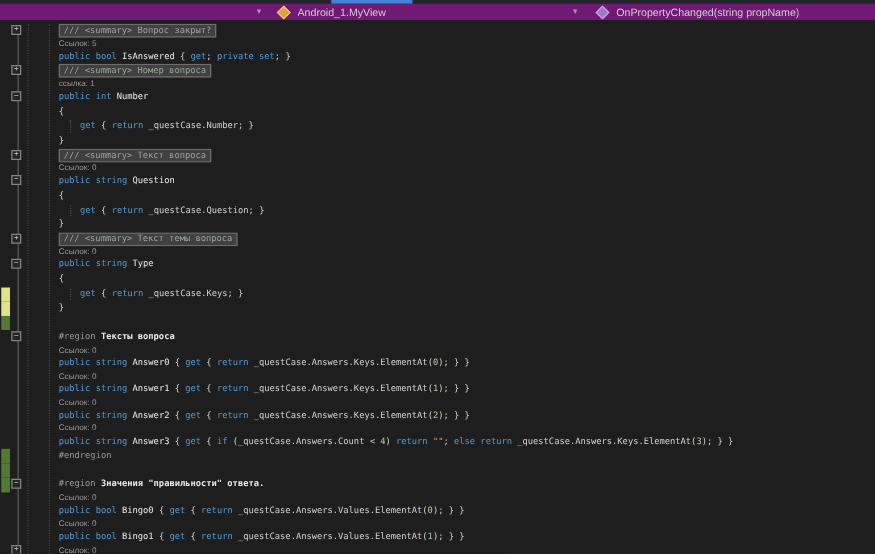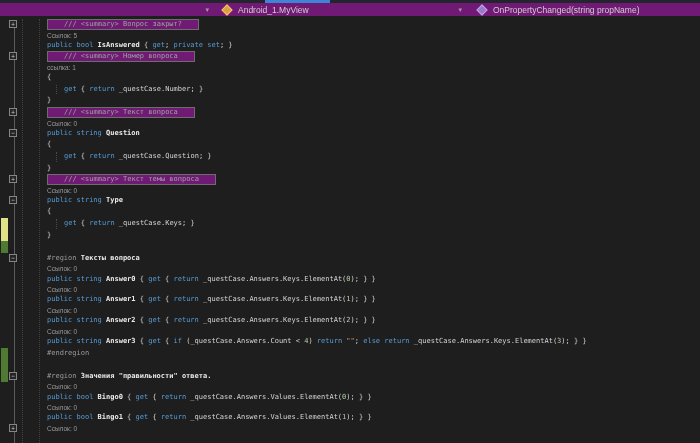--- a/index.html
+++ b/index.html
@@ -38,23 +38,23 @@
   .ocol{width:14px;flex:none;position:relative;}
   .obox{position:absolute;left:1px;top:1px;width:8px;height:8px;box-sizing:border-box;
     border:1px solid #858585;background:#252526;color:#cccccc;
     font:6px "DejaVu Sans Mono",monospace;line-height:6px;text-align:center;cursor:pointer;}
   .row.lens .obox{top:0;}
   .ccol{flex:1;white-space:pre;overflow:hidden;
     font-family:"DejaVu Sans Mono",monospace;font-size:7px;padding-left:25px;}
   .row.ind2 .ccol{padding-left:42px;}
   .bguide{position:absolute;left:56px;top:1px;bottom:1px;width:0;border-left:1px dotted #4a4a4a;}
   .lens .ccol{font-size:6.5px;color:#9a9a9a;font-family:"Liberation Sans",sans-serif;}
-  .sumbox{display:inline-block;border:1px solid #6d6d6d;padding:0 16px;height:9px;line-height:8px;
-    color:#9aa69a;background:#701a75;}
-  .t-kw{color:#569cd6;} .t-pl{color:#d4d4d4;} .t-prop{color:#ececec;font-weight:bold;text-align:center;}
+  .sumbox{display:inline-block;border:1px solid #6d6d6d;padding:0 3px;height:9px;line-height:8px;
+    color:#9aa69a;background:#404040;}
+  .t-kw{color:#569cd6;} .t-pl{color:#d4d4d4;} .t-prop{color:#ececec;font-weight:normal;text-align:center;}
   .t-num{color:#b5cea8;} .t-str{color:#d69d85;} .t-dir{color:#9b9b9b;}
   .t-bold{color:#e8e8e8;font-weight:bold;}
 </style>
 </head>
 <body style="--accent: #3f83d6; --myellow: #dfe287; --mgreen: #4e7b31;">
 
 <div class="topstrip">
   <div class="accent"></div>
 </div>
 
@@ -103,20 +103,27 @@
         </div>
         <div class="ccol"><span class="sumbox">/// &lt;summary&gt; Номер вопроса</span></div>
       </div>
       <div class="row lens">
         <div class="mcol"></div>
         <div class="ocol"></div>
         <div class="ccol"><span>ссылка: 1</span></div>
       </div>
       <div class="row code">
         <div class="mcol"></div>
+        <div class="ocol">
+          <div class="obox">−</div>
+        </div>
+        <div class="ccol"><span class="t-kw">public</span><span class="t-pl"> </span><span class="t-kw">int</span><span class="t-pl"> </span><span class="t-prop">Number</span></div>
+      </div>
+      <div class="row code">
+        <div class="mcol"></div>
         <div class="ocol"></div>
         <div class="ccol"><span class="t-pl">{</span></div>
       </div>
       <div class="row code ind2">
         <div class="mcol"></div>
         <div class="ocol"></div>
         <div class="ccol"><span class="t-kw">get</span><span class="t-pl"> { </span><span class="t-kw">return</span><span class="t-pl"> _questCase.Number; }</span></div>
         <div class="bguide"></div>
       </div>
       <div class="row code">

